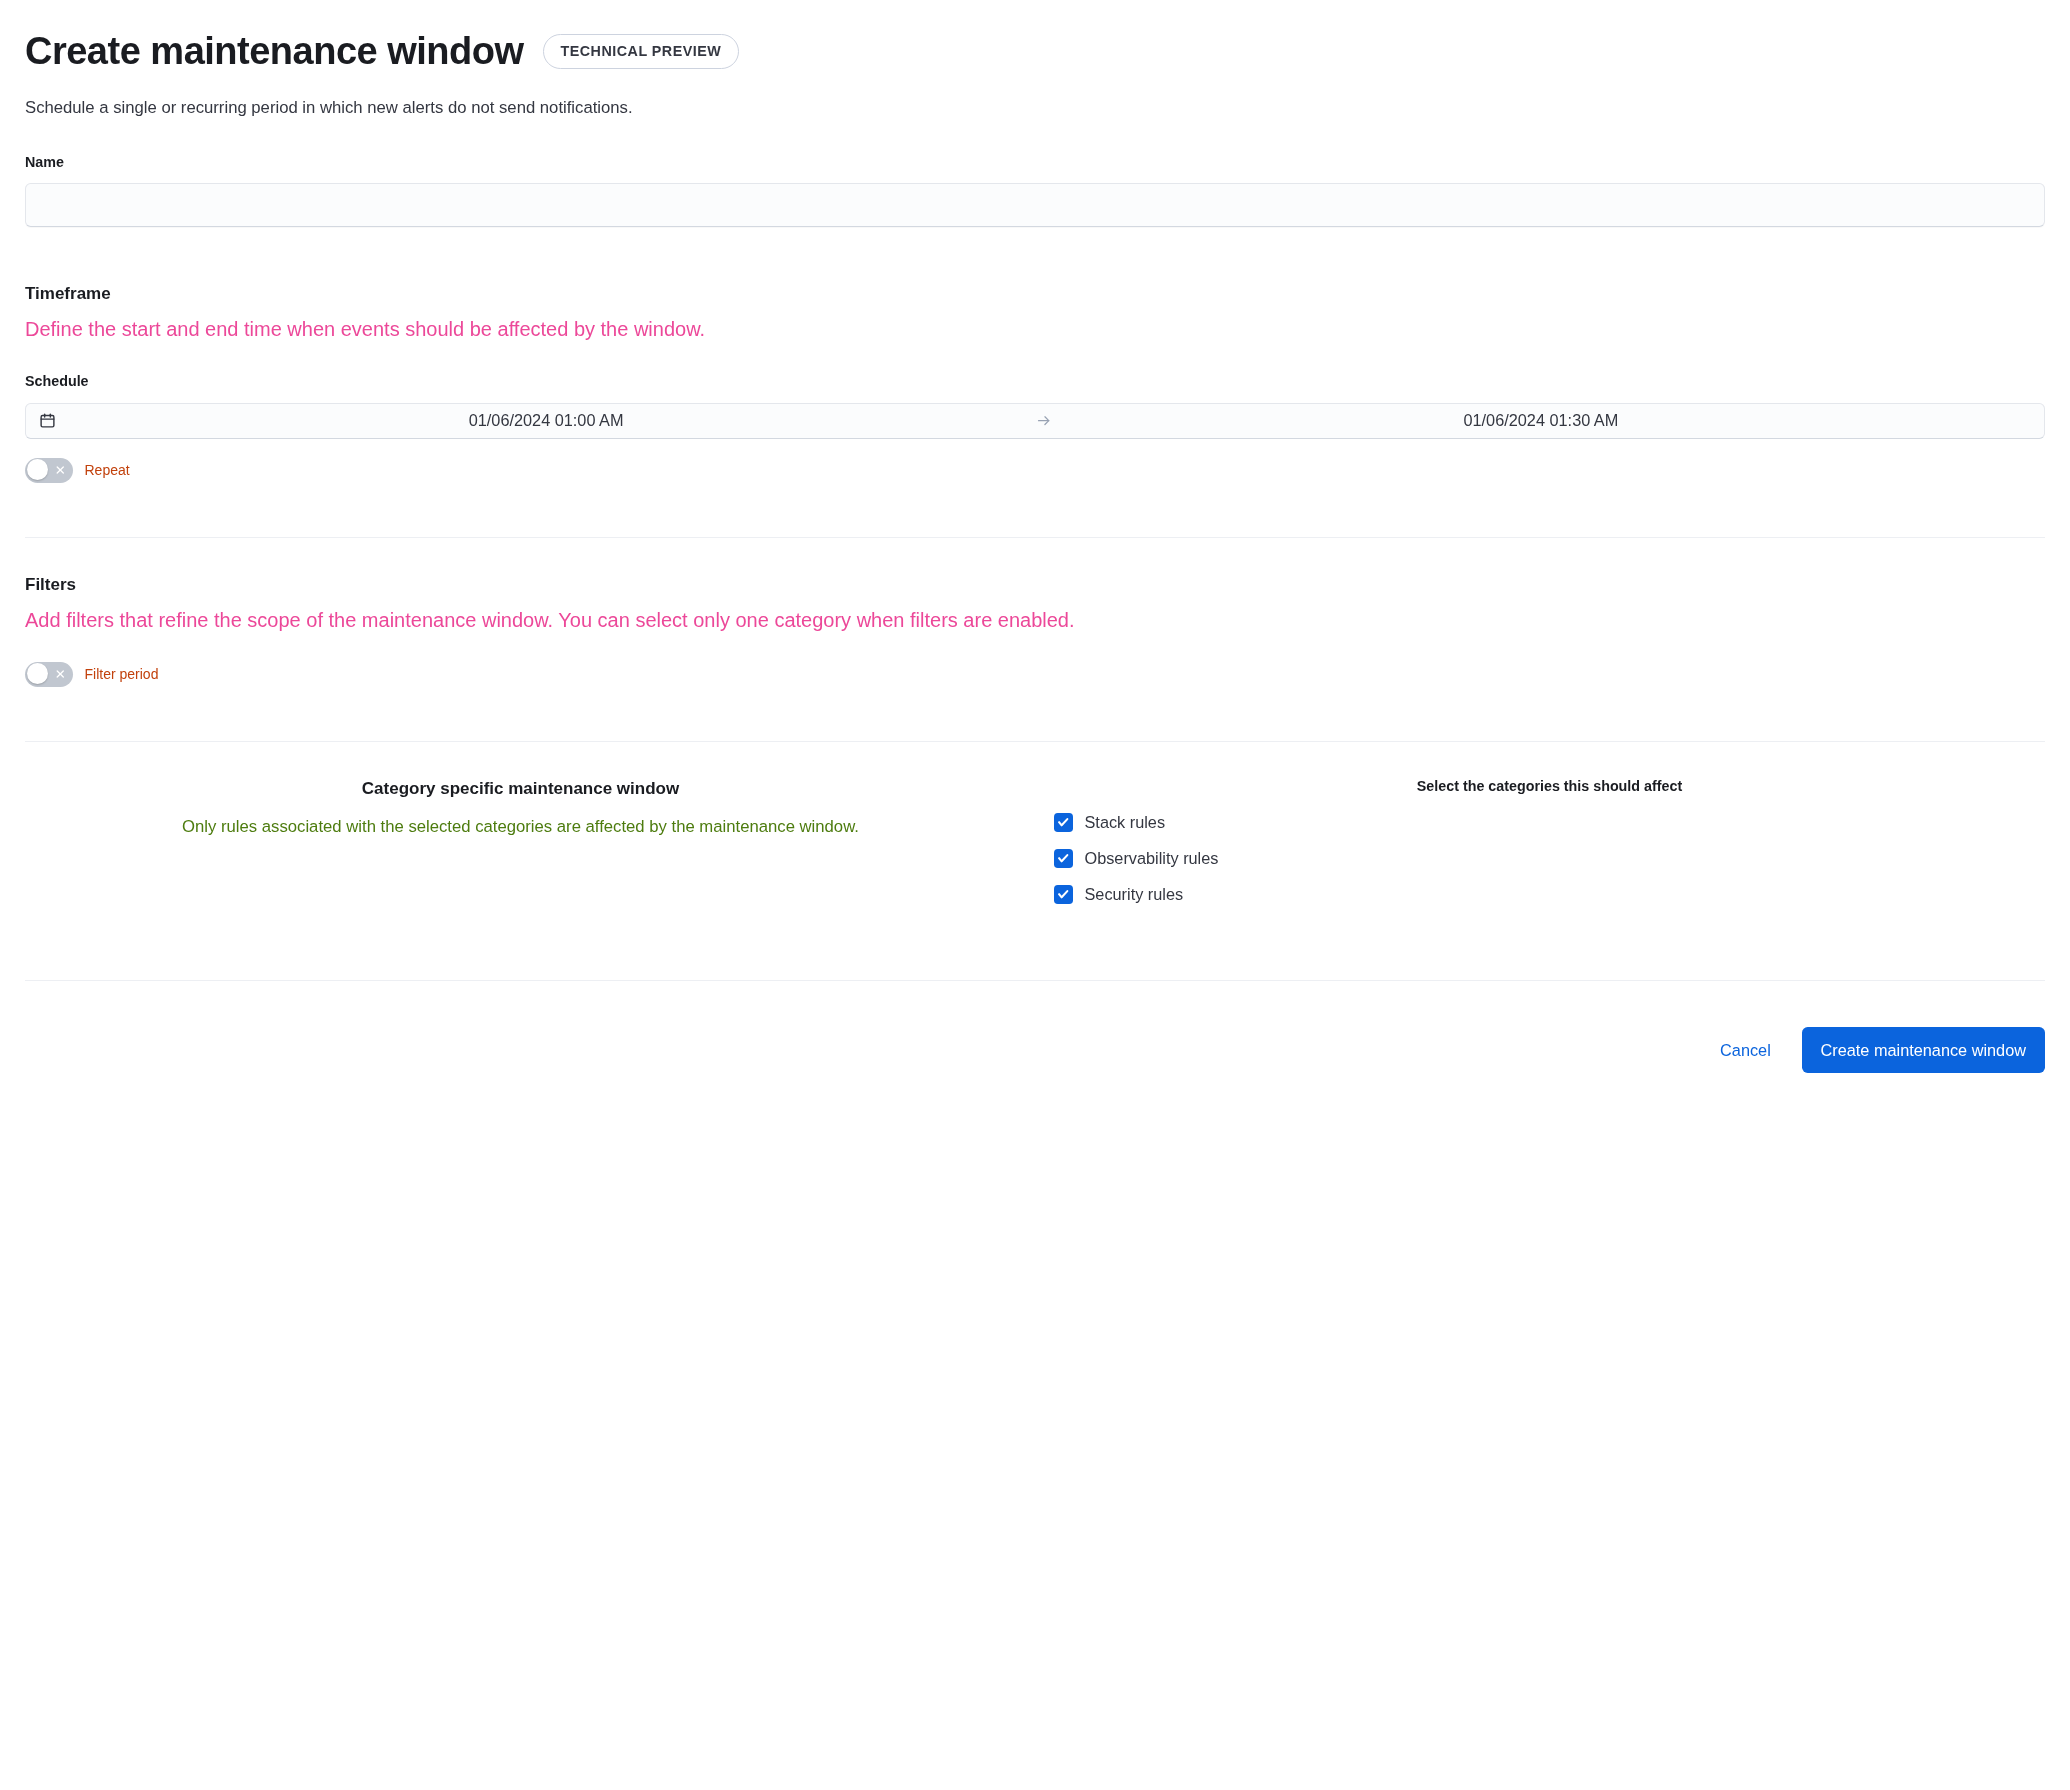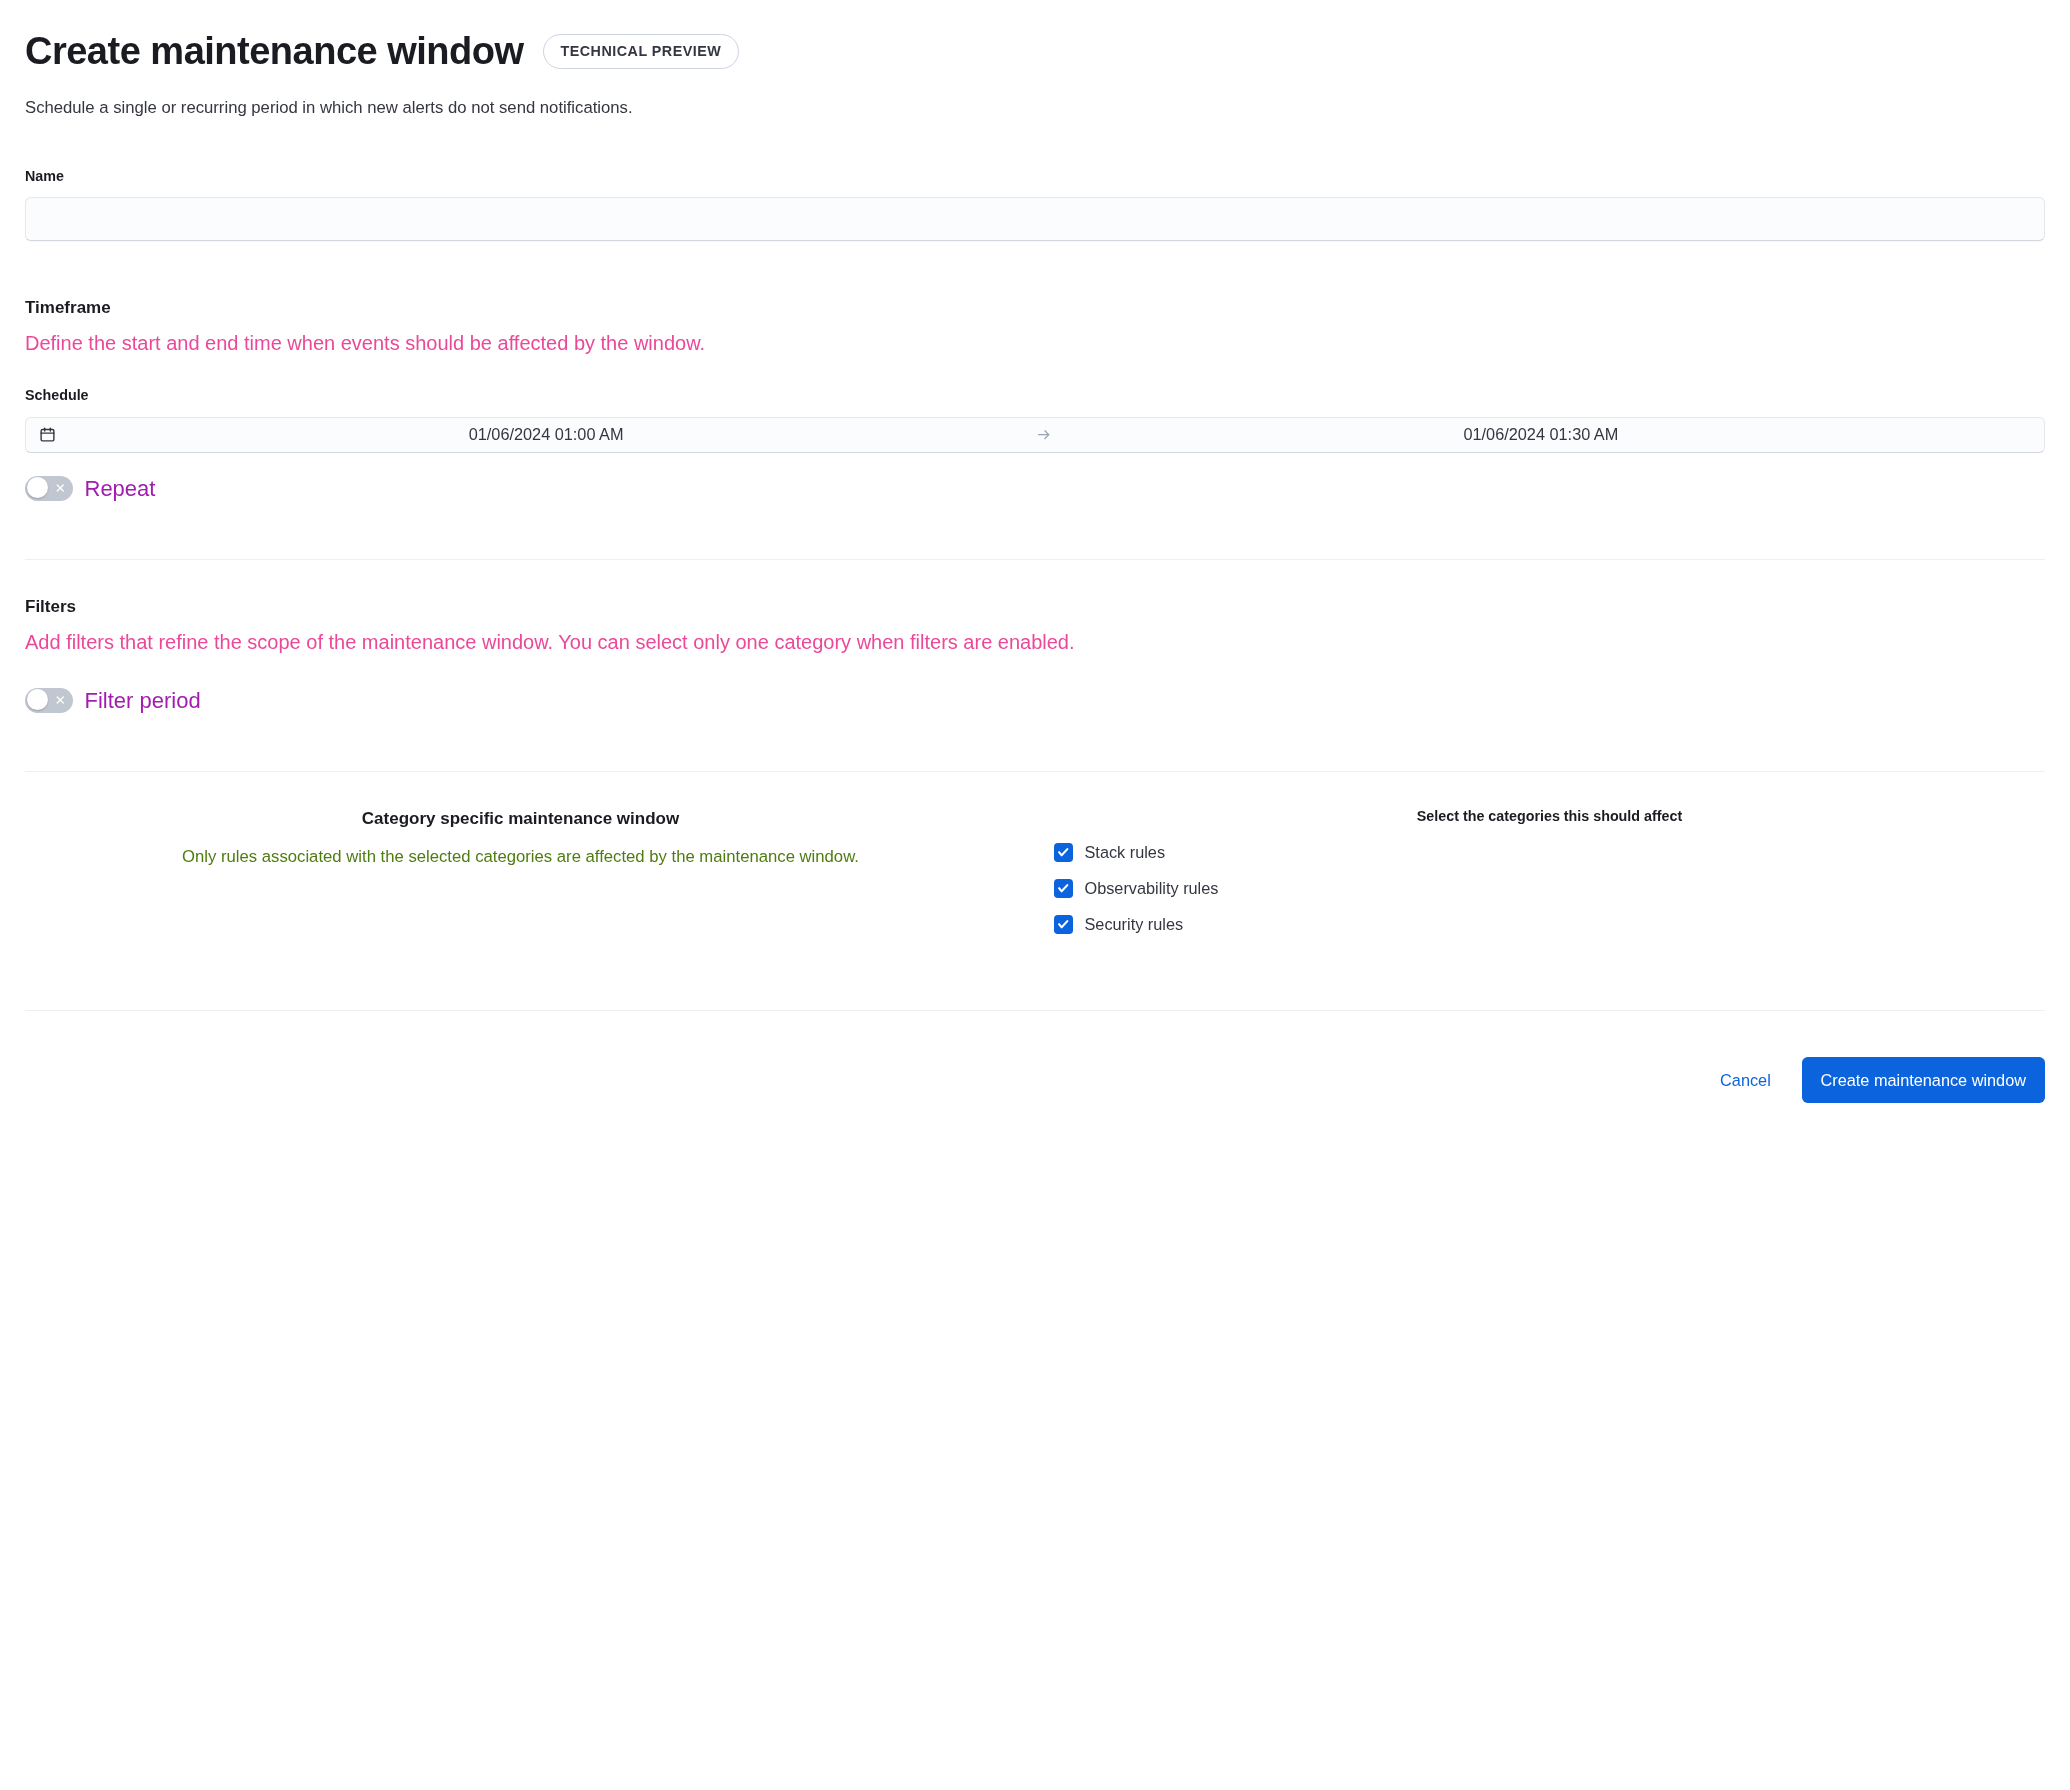--- a/index.html
+++ b/index.html
@@ -29,21 +29,21 @@
       border-radius: 21px;
       padding: 5.7px 17px;
       font-size: 14.3px;
       font-weight: 700;
       letter-spacing: 0.5px;
       color: #343741;
     }
     .subtitle {
       font-size: 16.7px;
       color: #343741;
-      margin-bottom: 46px;
+      margin-bottom: 32px;
     }
     .field-label {
       font-size: 14.3px;
       font-weight: 700;
       color: #1a1c21;
       margin-bottom: 9.6px;
     }
     .text-input {
       width: 100%;
       height: 44px;
@@ -109,21 +109,21 @@
       background: #fff;
       box-shadow: 0 1px 1.9px rgba(0,0,0,0.2);
     }
     .toggle .x-icon {
       position: absolute;
       right: 7.6px; top: 50%;
       transform: translateY(-50%);
       color: #fff;
       display:flex;
     }
-    .toggle-label { font-size: 22px; color: #a21caf; }
+    .toggle-label { font-size: 14px; color: #c2410c; }
     hr.divider {
       border: none;
       border-top: 1px solid #edeff3;
       margin-top: 54px;
     }
     .two-col {
       display: flex;
       gap: 38px;
       margin-top: 34px;
       text-align: center;

